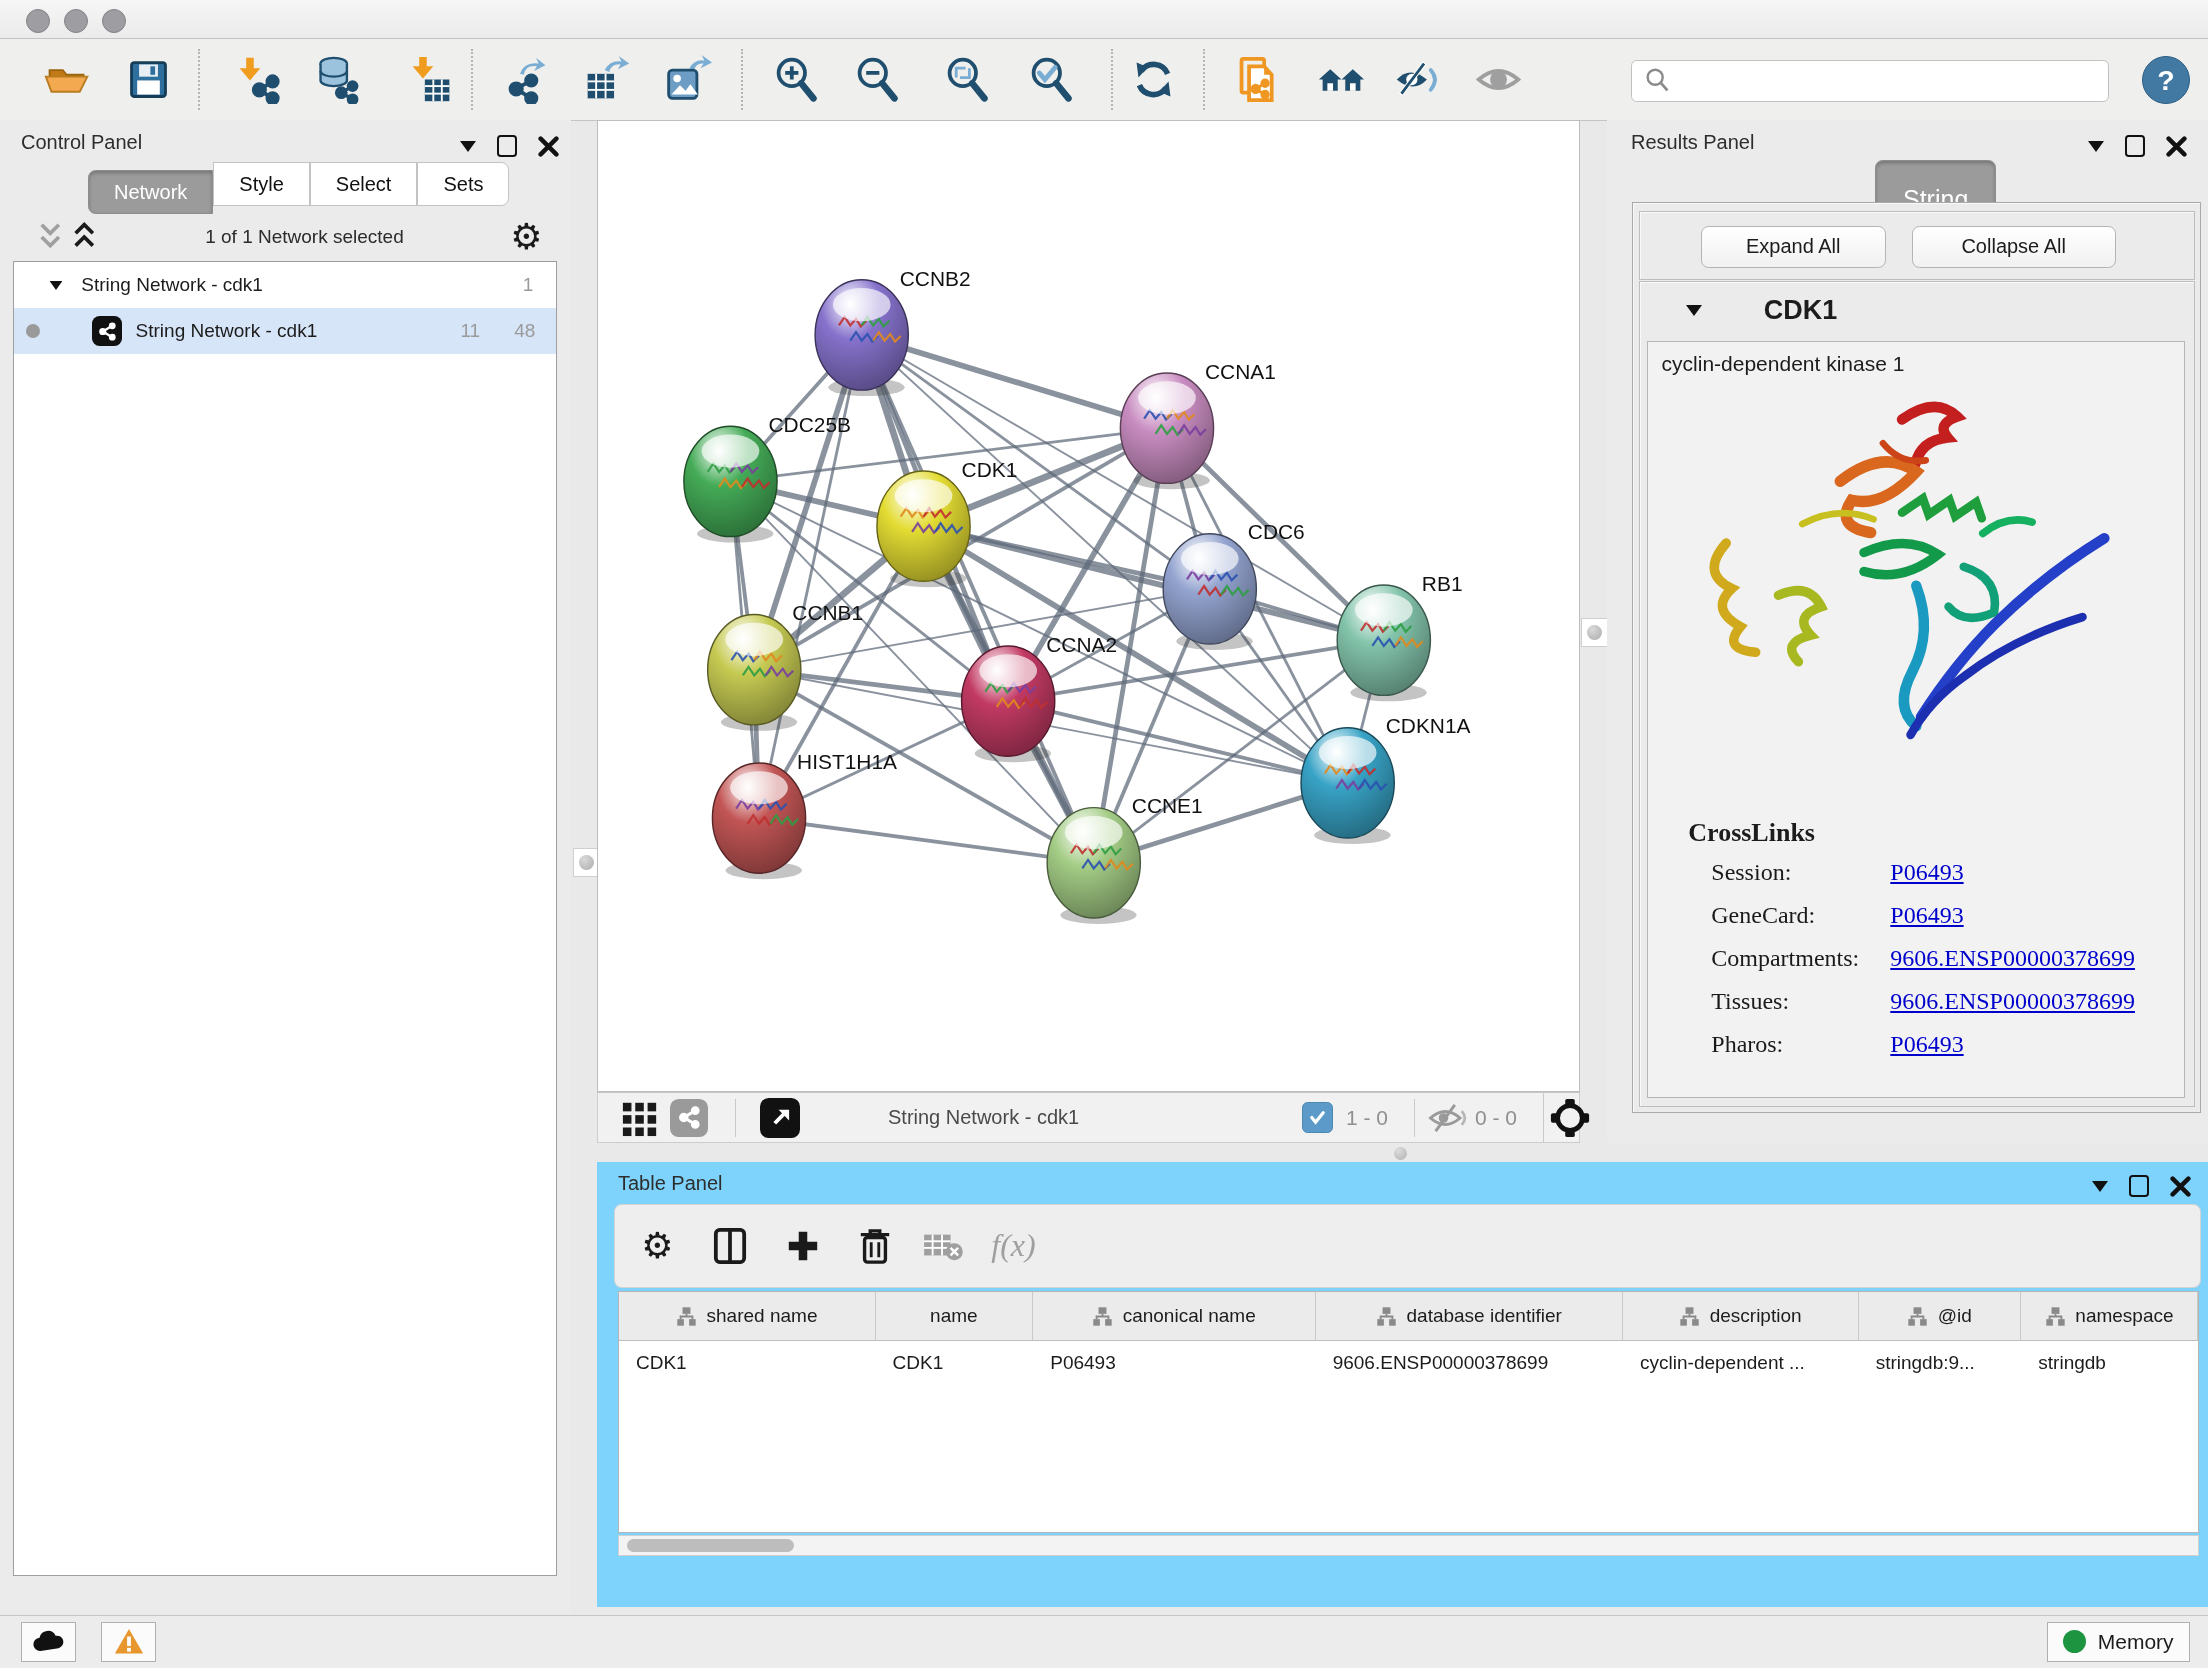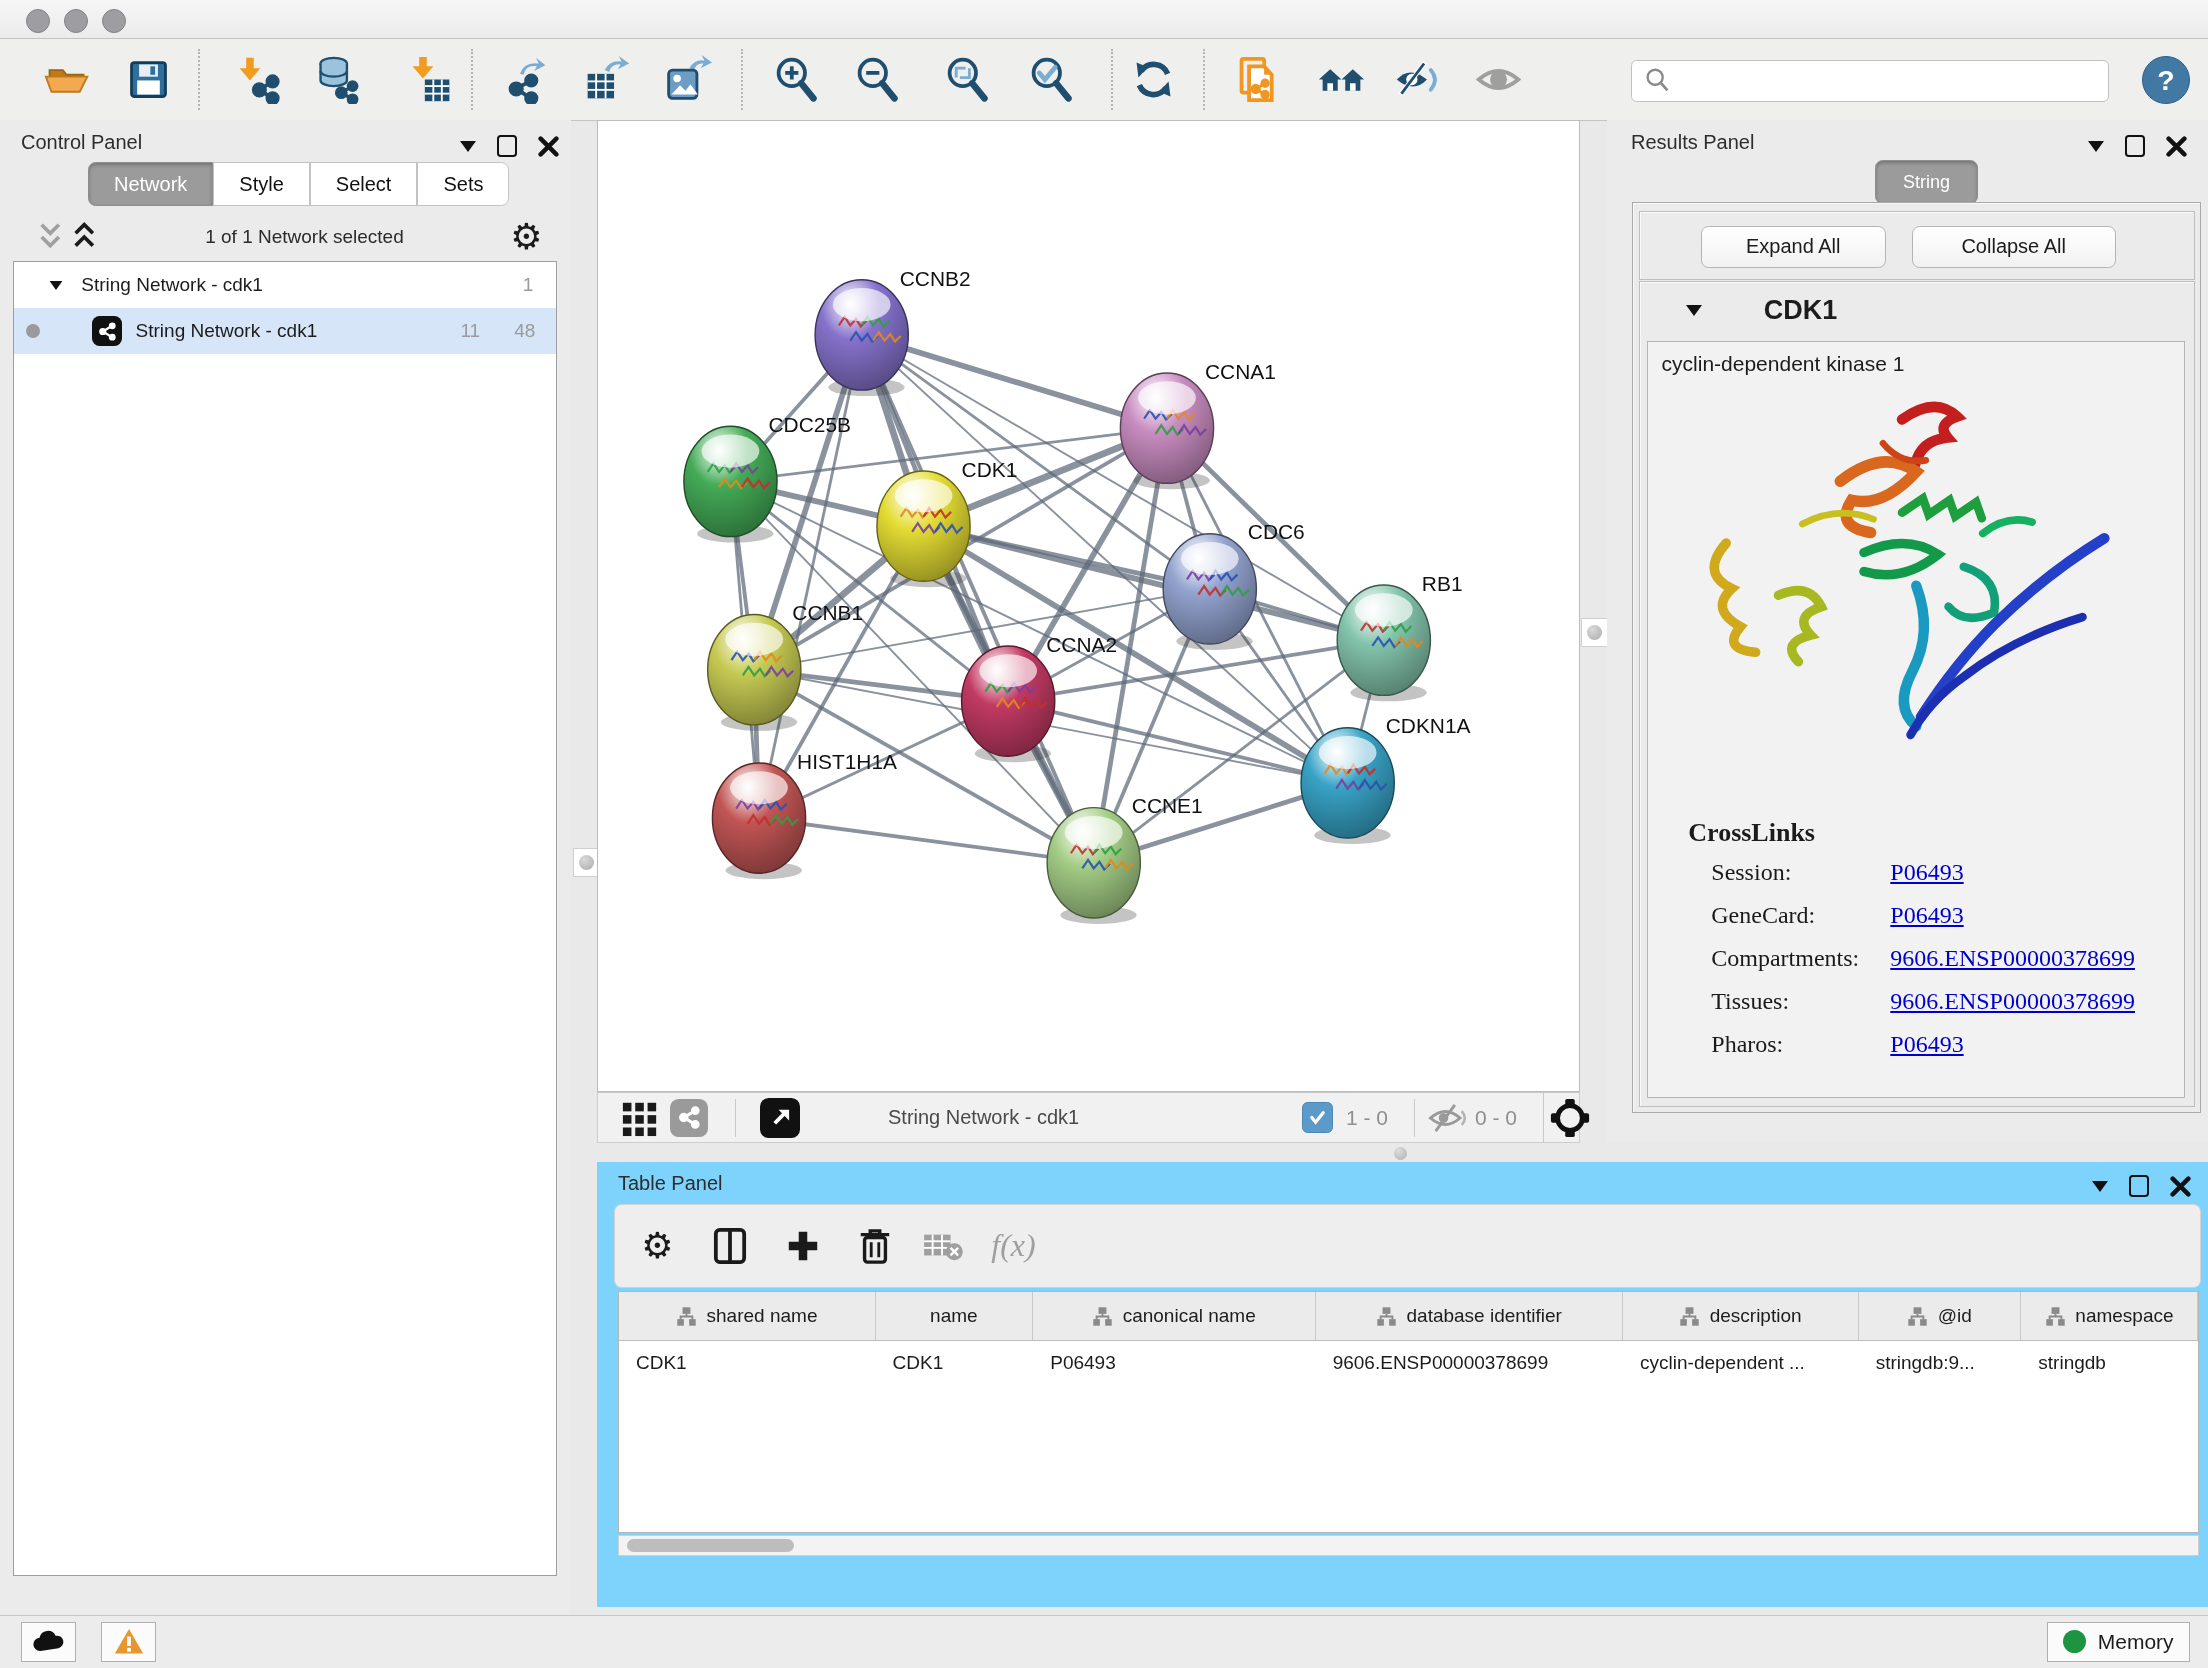--- a/index.html
+++ b/index.html
@@ -33,21 +33,21 @@
   .panel-title{font-size:20px;color:#2d2d2d;}
   .pnl-icons{display:flex;align-items:center;gap:21px;}
   .tri{width:0;height:0;border-left:8.6px solid transparent;border-right:8.6px solid transparent;
     border-top:11.4px solid #111;}
   .floatbox{width:16px;height:18px;border:2.9px solid #111;border-radius:3.8px;}
 
   .tab{height:42px;padding:0 25px;display:flex;align-items:center;justify-content:center;
     background:#fff;border:1px solid #c3c3c3;font-size:20px;color:#111;}
   .tab.sel{background:#9b9b9b;color:#fff;border-color:#8d8d8d;
     box-shadow:inset 0 1.9px 3.8px rgba(0,0,0,.25);}
-  .tab:first-child{border-radius:7.6px 0 0 7.6px;}
+  .tab:first-child{border-radius:7.6px 0 0 7.6px;margin-top:8px;}
   .tab:last-child{border-radius:0 7.6px 7.6px 0;}
 
   
   .control-panel{left:0;top:120px;width:571px;height:1495px;background:#ebebeb;}
   .cp-head{position:absolute;left:21px;top:11.4px;}
   .cp-tabs{position:absolute;left:88px;top:42px;display:flex;}
   .cp-status{position:absolute;left:0;top:95px;width:571px;height:44px;
     display:flex;align-items:center;}
   .cp-list{position:absolute;left:13.3px;top:141px;width:542px;height:1313px;
     background:#fff;border:1px solid #9e9e9e;}
@@ -71,22 +71,22 @@
   .canvas-bar{left:597px;top:1092px;width:983px;height:51px;background:#f1f1f1;
     border:1px solid #cdcdcd;border-top:1px solid #c6c6c6;box-sizing:border-box;}
   .cb-item{position:absolute;top:0;height:49px;display:flex;align-items:center;}
   .cb-sep{position:absolute;top:5.7px;height:38px;border-left:1px solid #c9c9c9;}
   .cb-gray{color:#8f8f8f;font-size:21px;}
   .checkbox{width:28.5px;height:28.5px;border-radius:5.7px;background:#5b9ac9;
     border:1px solid #4d88b5;display:flex;align-items:center;justify-content:center;}
 
   
   .results-panel{left:1607px;top:120px;width:601px;height:1023px;background:#ebebeb;}
-  .rp-tab{position:absolute;left:268px;top:40px;height:42px;padding:0 27px;
-    background:#9b9b9b;color:#fff;font-size:18px;border:1px solid #8d8d8d;
+  .rp-tab{position:absolute;left:268px;top:40px;height:42px;padding:17px 27px;
+    background:#9b9b9b;color:#fff;font-size:25px;border:1px solid #8d8d8d;
     border-radius:7.6px;display:flex;align-items:center;box-shadow:inset 0 1.9px 3.8px rgba(0,0,0,.25);}
   .rp-outer{position:absolute;left:25px;top:82px;width:567px;height:909px;
     border:1px solid #a9a9a9;background:#ebebeb;box-shadow:inset 1px 1px 0 #f8f8f8;}
   .rp-box1{position:absolute;left:5.7px;top:7.6px;width:554px;height:67px;
     border:1px solid #bdbdbd;box-shadow:inset 1px 1px 0 #fafafa;}
   .rp-btn{position:absolute;top:14.3px;height:40px;background:linear-gradient(#ffffff,#f1f1f1);
     border:1px solid #b4b4b4;border-radius:7.6px;font-size:20px;display:flex;
     align-items:center;justify-content:center;}
   .rp-box2{position:absolute;left:5.7px;top:78px;width:554px;height:824px;
     border:1px solid #bdbdbd;box-shadow:inset 1px 1px 0 #fafafa;}

